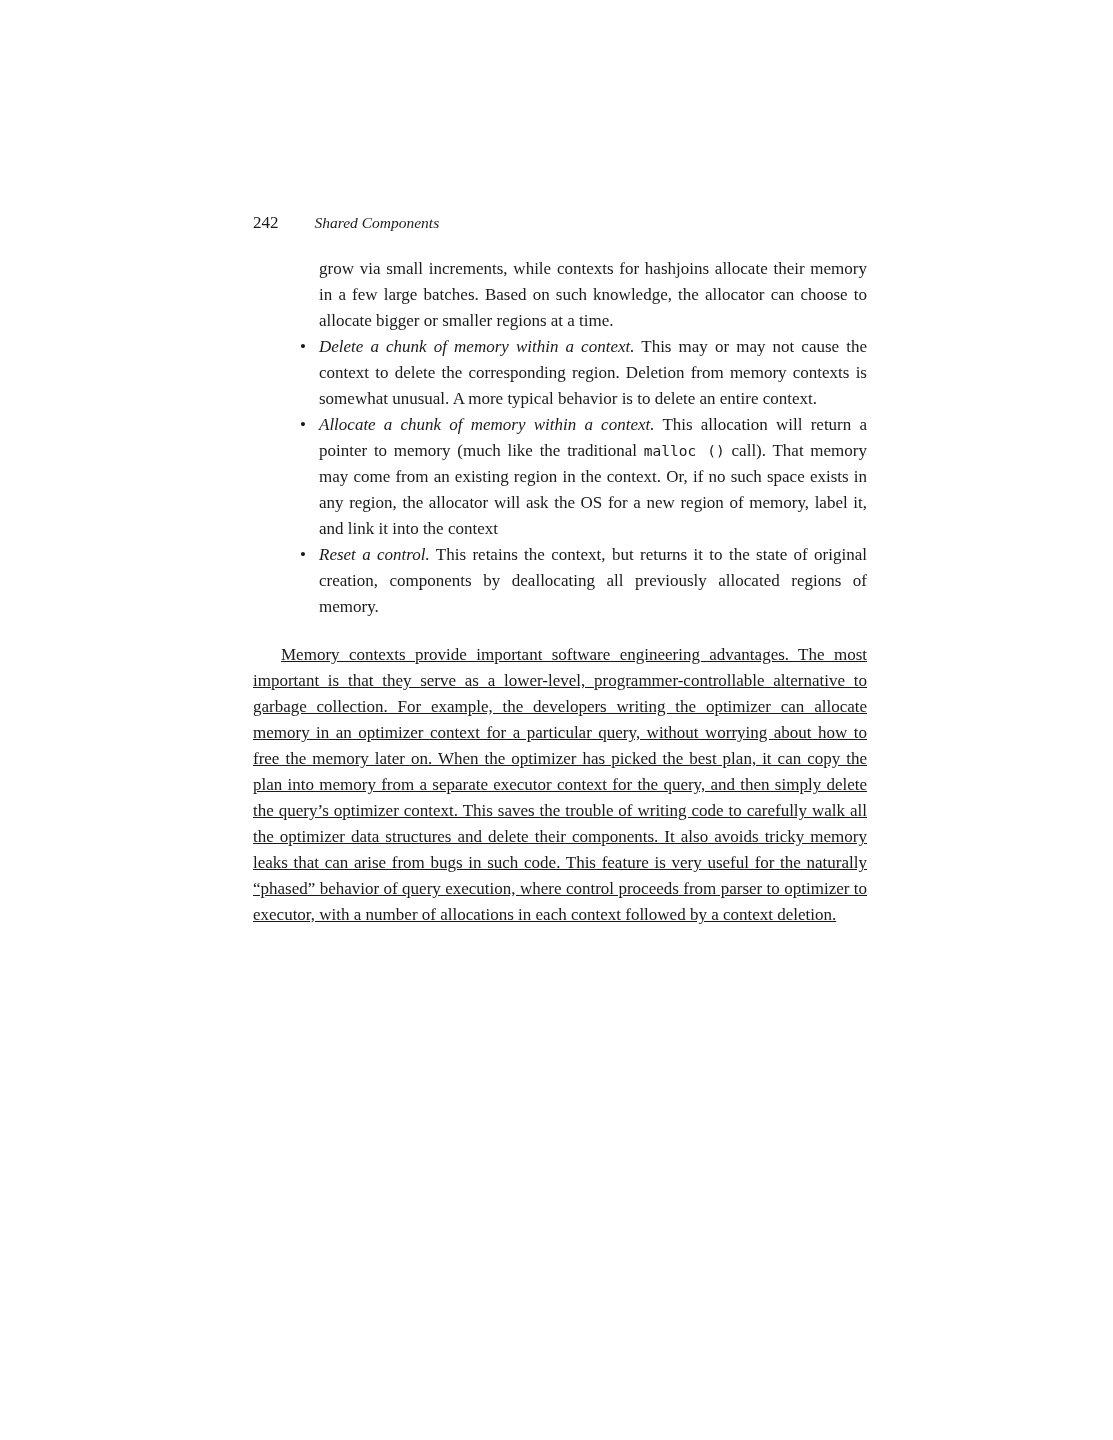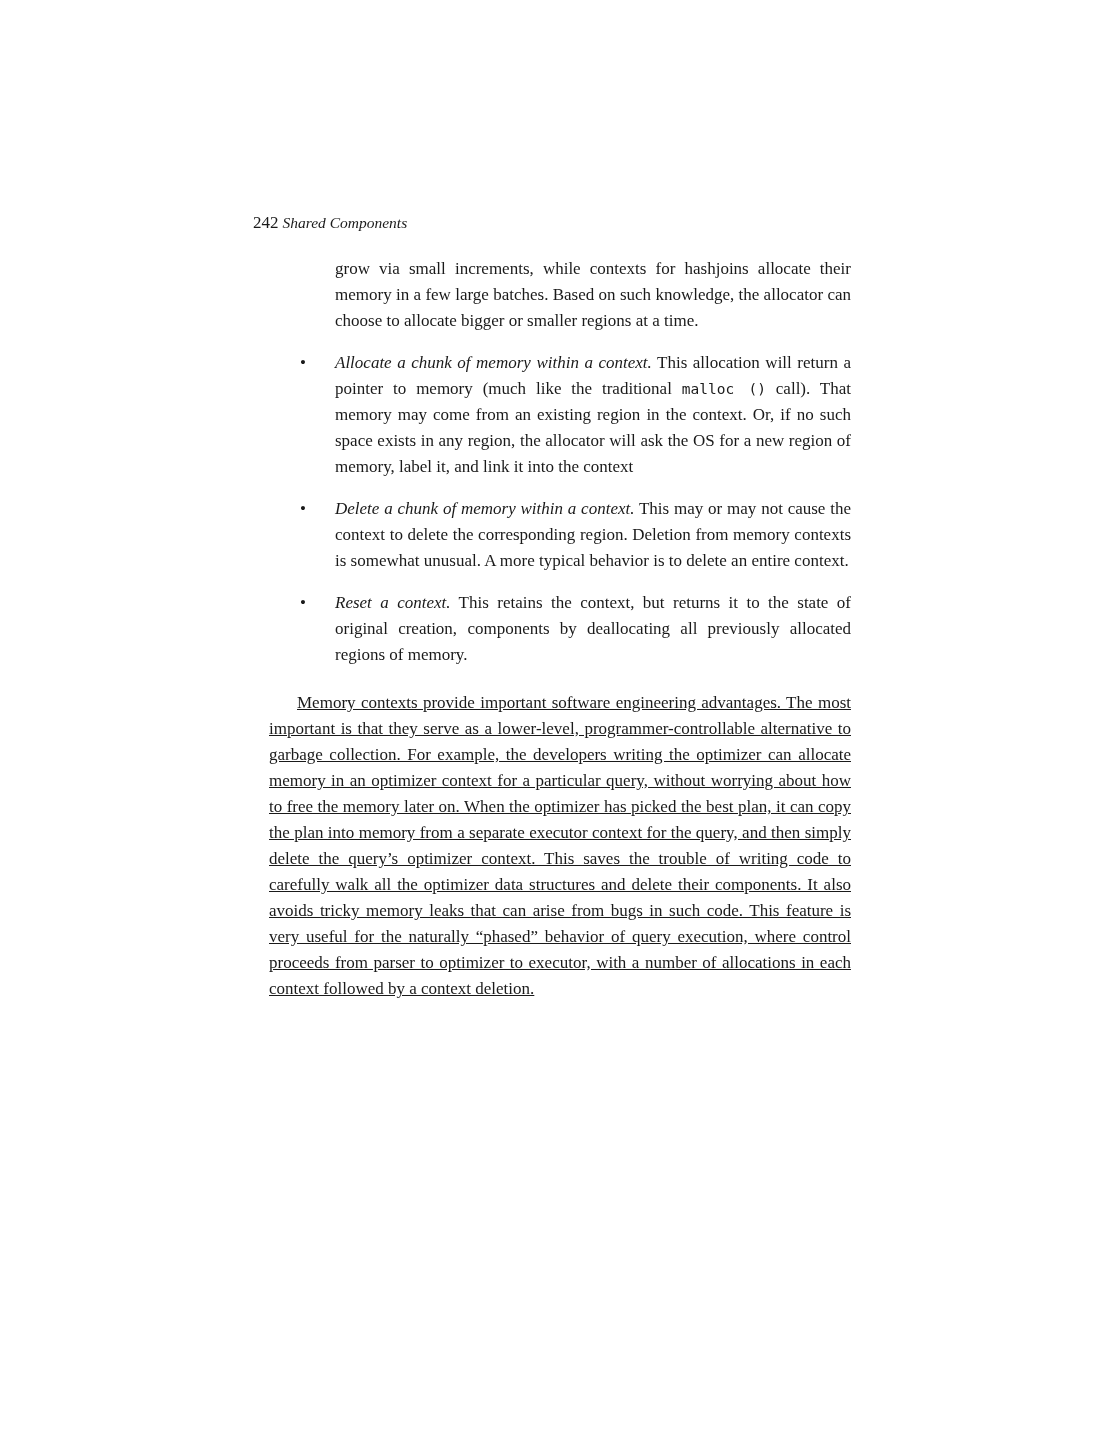--- a/index.html
+++ b/index.html
@@ -29,28 +29,28 @@
     align-items: baseline;
     margin-bottom: 20px;
   }
   .pagenum {
     font-style: normal;
     font-size: 17px;
   }
   .runhead {
     font-style: italic;
     font-size: 15.5px;
-    margin-left: 4px;
+    margin-left: 36px;
   }
   .indented-block {
     margin-left: 66px;
     width: 548px;
   }
   p {
-    margin: 16px;
+    margin: 0;
     text-align: justify;
   }
   .bullet-item {
     position: relative;
   }
   .bullet-marker {
     position: absolute;
     left: -19px;
     top: 0;
     font-size: 17px;
@@ -87,38 +87,38 @@
       <span class="runhead">Shared Components</span>
     </div>
 
     <div class="indented-block">
 
       <p class="cont-para">grow via small increments, while contexts for hashjoins allocate their memory in a few large batches. Based on such knowledge, the allocator can choose to allocate bigger or smaller regions at a time.</p>
 
       <div class="bullet-item">
         <span class="bullet-marker"></span>
         <p class="bullet-text">
-          <em class="lead">Allocate a chunk of memory within a context.</em>
-          <span>This allocation will return a pointer to memory (much like the traditional </span><span class="inline-code">malloc ()</span><span> call). That memory may come from an existing region in the context. Or, if no such space exists in any region, the allocator will ask the OS for a new region of memory, label it, and link it into the context</span>
+          <em class="lead">Delete a chunk of memory within a context.</em>
+          <span>This may or may not cause the context to delete the corresponding region. Deletion from memory contexts is somewhat unusual. A more typical behavior is to delete an entire context.</span>
         </p>
       </div>
 
       <div class="bullet-item">
         <span class="bullet-marker"></span>
         <p class="bullet-text">
-          <em class="lead">Delete a chunk of memory within a context.</em>
-          <span>This may or may not cause the context to delete the corresponding region. Deletion from memory contexts is somewhat unusual. A more typical behavior is to delete an entire context.</span>
+          <em class="lead">Allocate a chunk of memory within a context.</em>
+          <span>This allocation will return a pointer to memory (much like the traditional </span><span class="inline-code">malloc ()</span><span> call). That memory may come from an existing region in the context. Or, if no such space exists in any region, the allocator will ask the OS for a new region of memory, label it, and link it into the context</span>
         </p>
       </div>
 
 
       <div class="bullet-item">
         <span class="bullet-marker"></span>
         <p class="bullet-text">
-          <em class="lead">Reset a context.</em>
+          <em class="lead">Reset a control.</em>
           <span>This retains the context, but returns it to the state of original creation, components by deallocating all previously allocated regions of memory.</span>
         </p>
       </div>
 
     </div>
 
     <p class="body-para para-gap">Memory contexts provide important software engineering advantages. The most important is that they serve as a lower-level, programmer-controllable alternative to garbage collection. For example, the developers writing the optimizer can allocate memory in an optimizer context for a particular query, without worrying about how to free the memory later on. When the optimizer has picked the best plan, it can copy the plan into memory from a separate executor context for the query, and then simply delete the query’s optimizer context. This saves the trouble of writing code to carefully walk all the optimizer data structures and delete their components. It also avoids tricky memory leaks that can arise from bugs in such code. This feature is very useful for the naturally “phased” behavior of query execution, where control proceeds from parser to optimizer to executor, with a number of allocations in each context followed by a context deletion.</p>
 
 
   </div>

